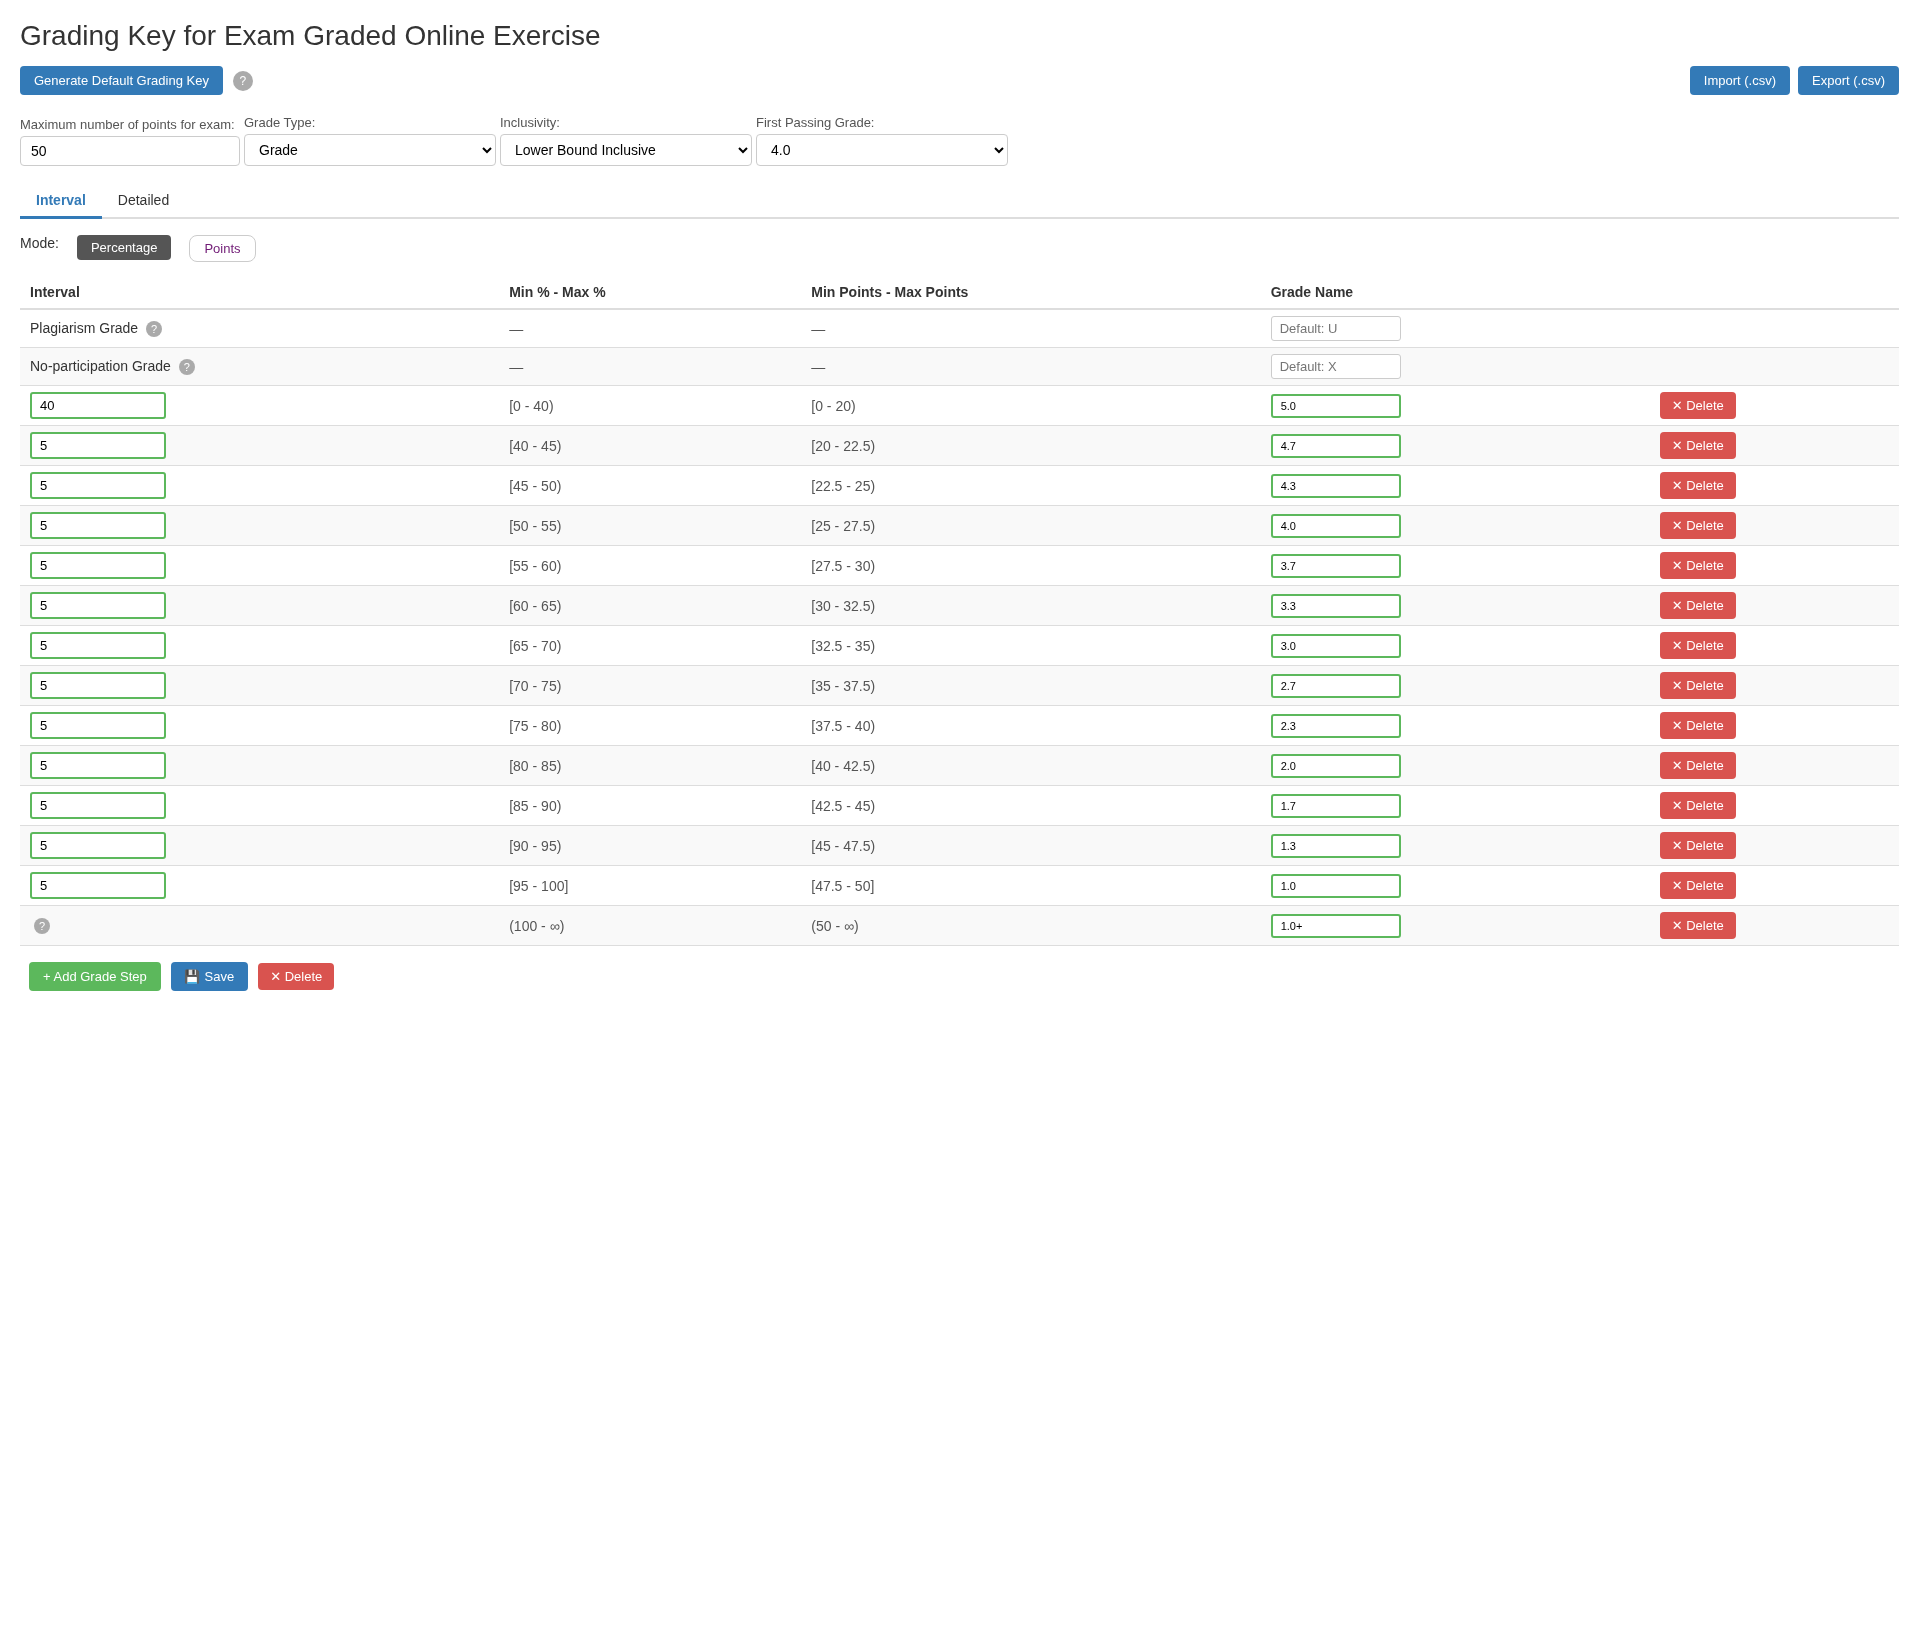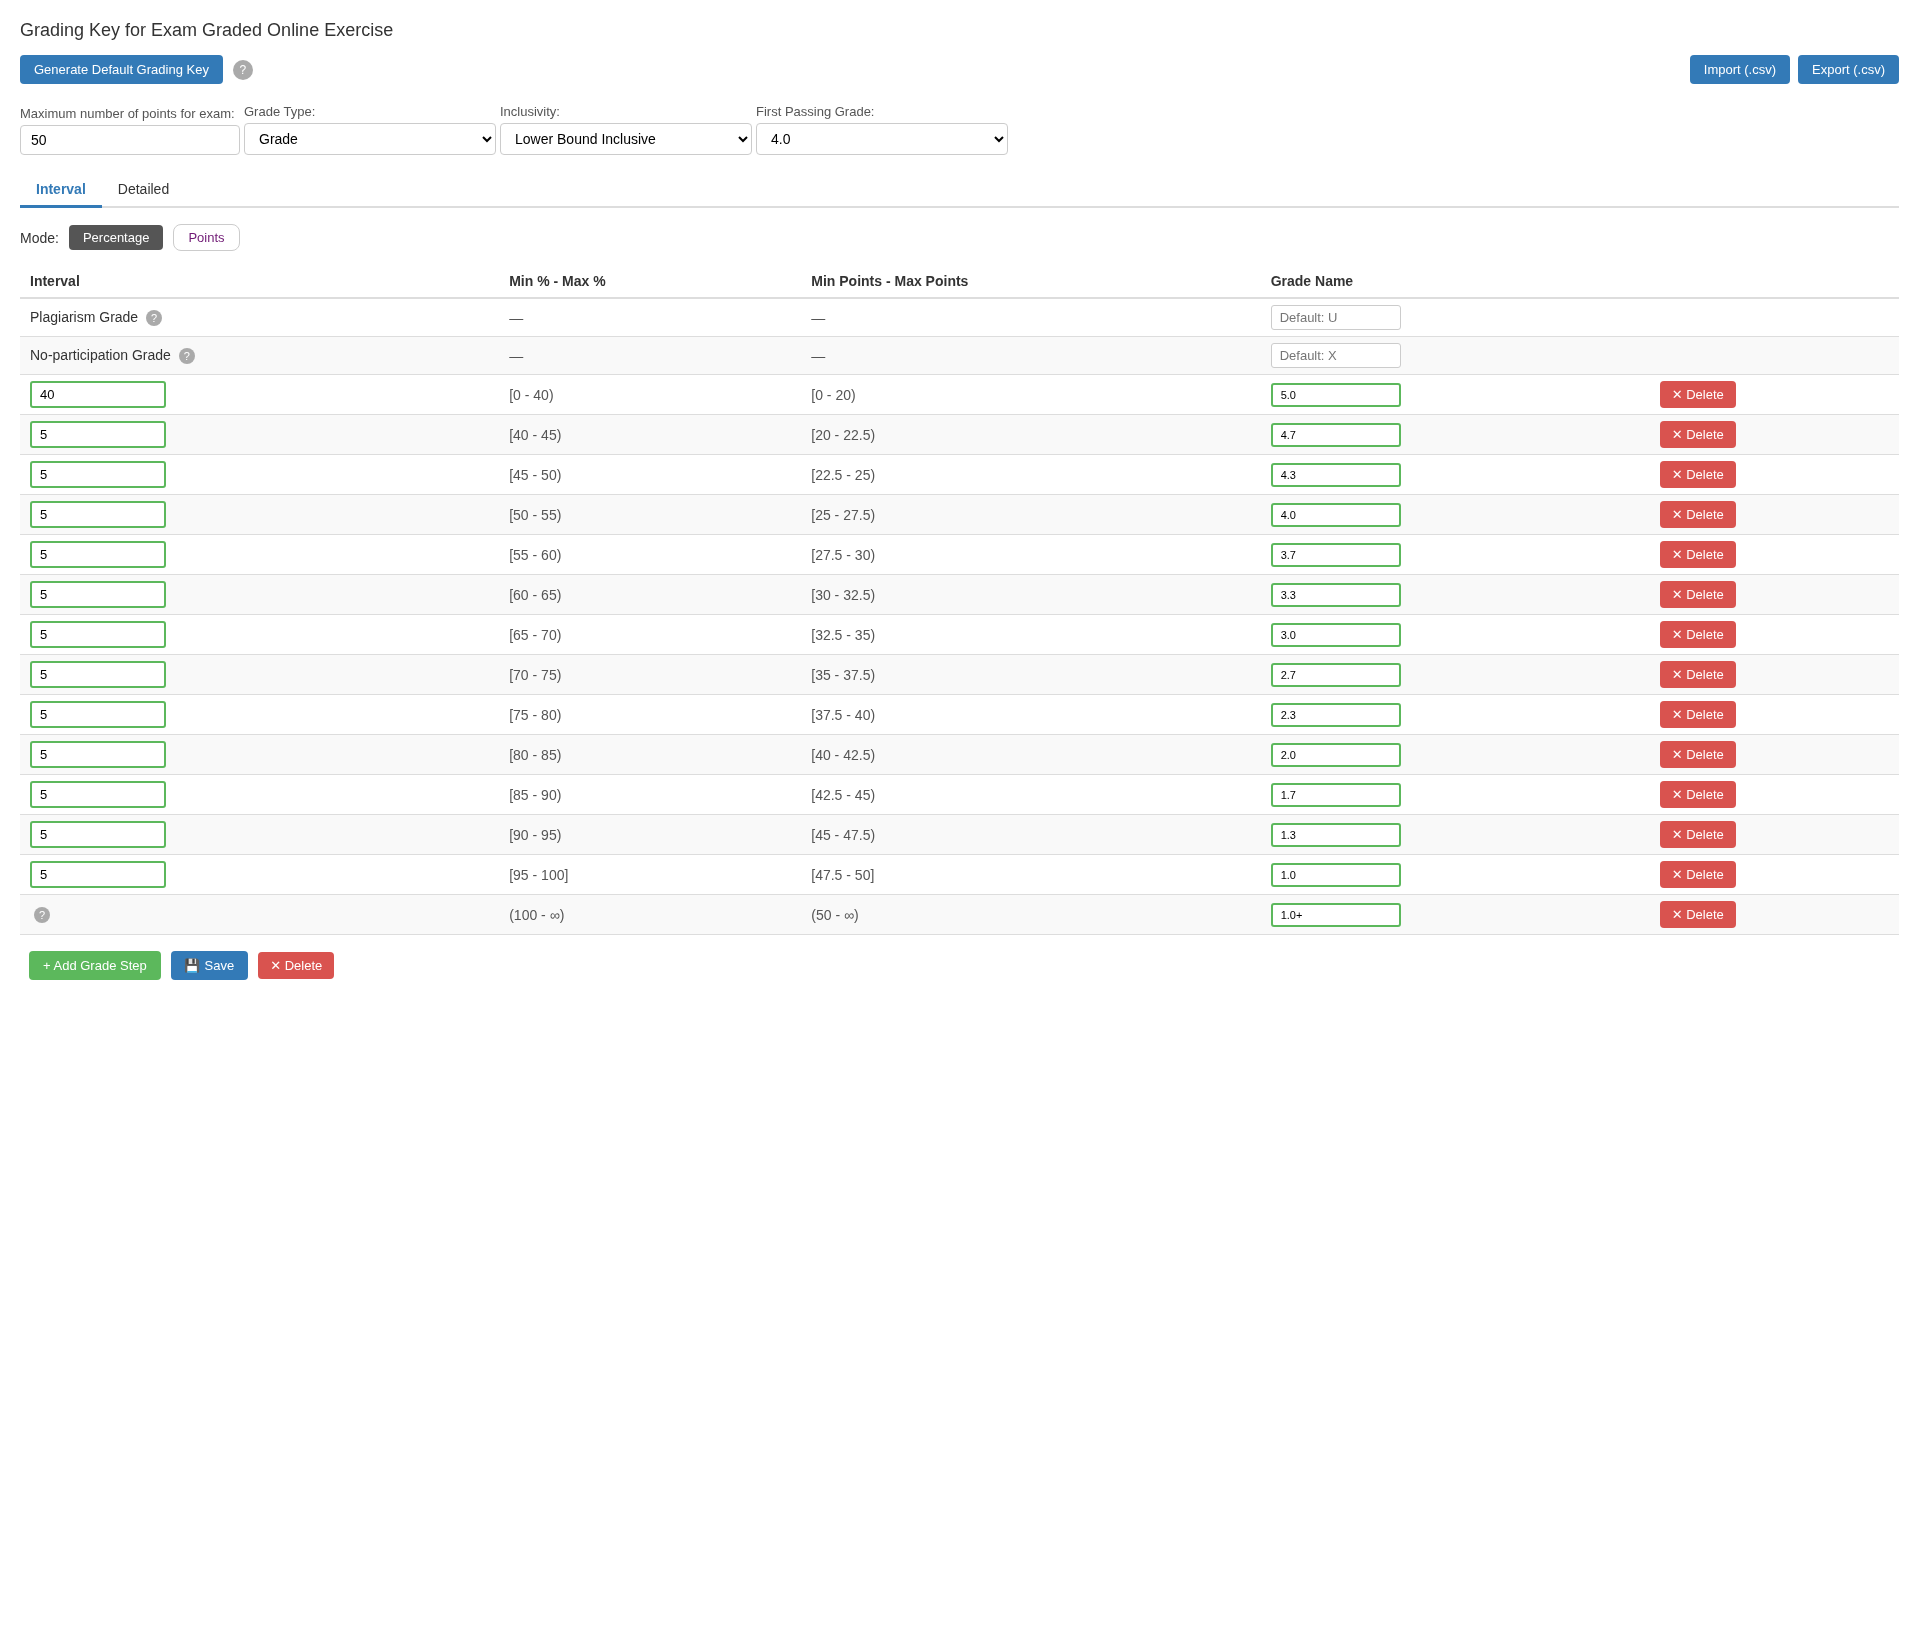--- a/index.html
+++ b/index.html
@@ -1,36 +1,36 @@
 <!DOCTYPE html>
 <html><head>
   <meta charset="utf-8">
   <style>
     * { box-sizing: border-box; margin: 0; padding: 0; }
     body { font-family: Arial, sans-serif; font-size: 14px; color: #333; background: #fff; padding: 20px; }
-    h1 { font-size: 18px; font-weight: normal; margin-bottom: 14px; }
+    h1 { font-size: 28px; font-weight: normal; margin-bottom: 14px; }
     .top-bar { display: flex; align-items: center; justify-content: space-between; margin-bottom: 20px; }
     .top-bar-left { display: flex; align-items: center; gap: 10px; }
     .top-bar-right { display: flex; gap: 8px; }
     .btn-blue { background: #337ab7; color: #fff; border: none; padding: 7px 14px; border-radius: 4px; cursor: pointer; font-size: 13px; }
     .btn-red { background: #d9534f; color: #fff; border: none; padding: 6px 12px; border-radius: 4px; cursor: pointer; font-size: 13px; }
     .help-icon { display: inline-flex; align-items: center; justify-content: center; width: 20px; height: 20px; border-radius: 50%; background: #aaa; color: #fff; font-size: 12px; cursor: pointer; }
     .form-row { display: flex; gap: 4px; margin-bottom: 18px; align-items: flex-end; }
     .form-group { display: flex; flex-direction: column; gap: 4px; }
     .form-group label { font-size: 13px; color: #555; }
     .form-group input[type="text"], .form-group input[type="number"] {
       border: 1px solid #ccc; border-radius: 4px; padding: 6px 10px; font-size: 14px; width: 220px;
     }
     .form-group select {
       border: 1px solid #ccc; border-radius: 4px; padding: 6px 10px; font-size: 14px; width: 252px; background: #fff; cursor: pointer;
     }
     .tabs { display: flex; border-bottom: 2px solid #ddd; margin-bottom: 16px; }
     .tab { padding: 8px 16px; cursor: pointer; font-size: 14px; border-bottom: 3px solid transparent; margin-bottom: -2px; }
     .tab.active { border-bottom: 3px solid #337ab7; color: #337ab7; font-weight: bold; }
-    .mode-row { display: flex; align-items: center; gap: 10px; margin-bottom: 14px; }
+    .mode-row { display: flex; align-items: flex-start; gap: 18px; margin-bottom: 14px; }
     .btn-mode-active { background: #555; color: #fff; border: none; padding: 5px 14px; border-radius: 4px; cursor: pointer; font-size: 13px; }
     .btn-mode-inactive { background: #fff; color: #701a75; border: 1px solid #ccc; padding: 5px 14px; border-radius: 8px; cursor: pointer; font-size: 13px; }
     table { width: 100%; border-collapse: collapse; }
     thead tr th { text-align: left; padding: 8px 10px; font-size: 14px; font-weight: bold; border-bottom: 2px solid #ddd; }
     tbody tr { border-bottom: 1px solid #ddd; }
     tbody tr:nth-child(even) { background: #f9f9f9; }
     tbody tr:nth-child(odd) { background: #fff; }
     tbody tr td { padding: 6px 10px; vertical-align: middle; font-size: 14px; }
     .interval-input { border: 2px solid #5cb85c; border-radius: 3px; padding: 4px 8px; font-size: 13px; width: 136px; }
     .grade-input { border: 2px solid #5cb85c; border-radius: 3px; padding: 4px 8px; font-size: 11px; width: 130px; }

